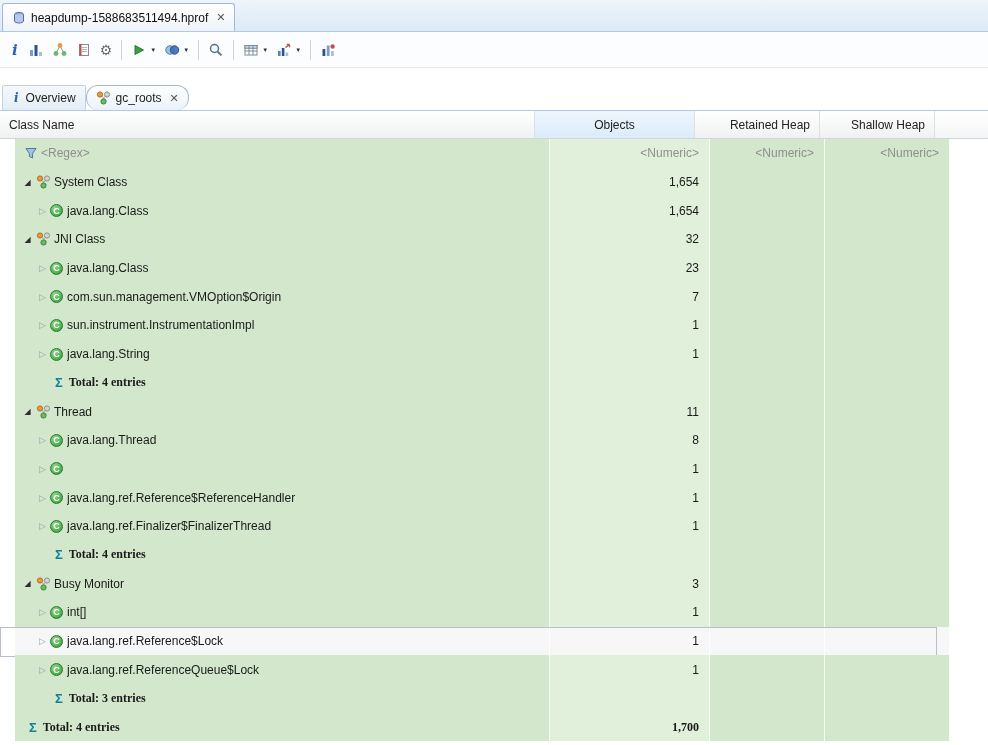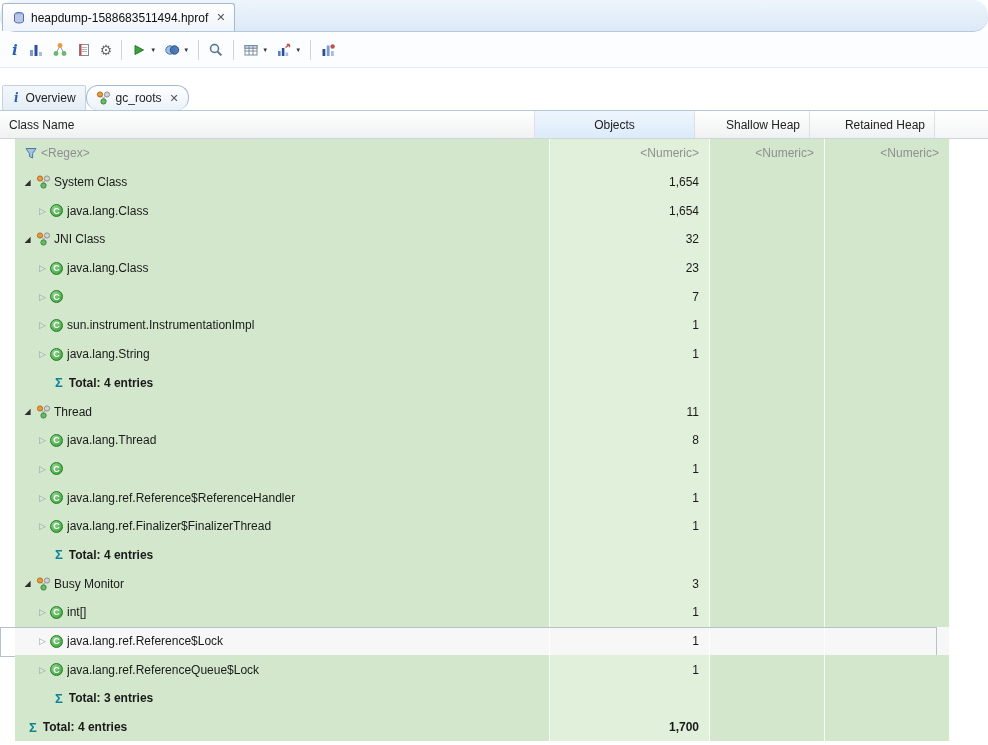--- a/index.html
+++ b/index.html
@@ -5,21 +5,21 @@
   * { margin:0; padding:0; box-sizing:border-box; }
   html,body { width:988px; height:745px; }
   body {
     font-family:"Liberation Sans","DejaVu Sans",sans-serif;
     font-size:12px; color:#1a1a1a; background:#fff; overflow:hidden; cursor:default;
   }
   .window { width:988px; height:745px; display:flex; flex-direction:column; }
 
   
   .editor-tabbar { height:32px; background:linear-gradient(#eef5fb,#dce9f6);
-    border-bottom:1px solid #b4c9de; display:flex; align-items:flex-end; padding-left:2px;border-radius:15px; }
+    border-bottom:1px solid #b4c9de; display:flex; align-items:flex-end; padding-left:2px; }
   .editor-tab { height:28px; display:flex; align-items:center; gap:5px; padding:0 9px;
     background:linear-gradient(#ffffff,#eef4fa); border:1px solid #a3b9d1; border-bottom:none;
     border-radius:3px 3px 0 0; }
   .tab-title { font-size:12px; color:#111; white-space:nowrap; }
   .close-x { color:#555; font-size:11px; margin-left:3px; }
 
   
   .toolbar { height:36px; background:#fbfdfe; border-bottom:1px solid #e3e9ef;
     display:flex; align-items:center; padding:0 6px; }
   .tb-btn { display:flex; align-items:center; gap:3px; padding:3px 4px; border-radius:2px; }
@@ -72,21 +72,21 @@
   .tw { width:11px; min-width:11px; text-align:center; font-size:8px; color:#2e2e2e; margin-left:3px; }
   .tw.col { color:#93a1ae; font-size:9px; }
   .spacer { display:inline-block; height:1px; }
   .row-ic { display:inline-flex; align-items:center; margin:0 3px; }
   .cls-icon { width:13px; height:13px; min-width:13px; border-radius:50%;
     background:radial-gradient(circle at 35% 30%,#8fd48f,#2f9e2f); border:1px solid #237a23;
     color:#fff; font-size:9px; font-weight:bold; display:inline-flex; align-items:center;
     justify-content:center; margin:0 4px 0 2px; }
   .sigma { color:#0e8296; font-weight:bold; font-size:13px; margin:0 6px 0 2px; }
   .lbl { white-space:nowrap; overflow:hidden; text-overflow:ellipsis; }
-  .bold { font-weight:bold; }
+  .bold { font-weight:bold;font-family:Liberation Serif, serif; }
   .muted { color:#8f8f8f; }
   .num { font-size:12px; }
 </style>
 </head>
 <body>
 
 <div class="window">
 
   <div class="editor-tabbar">
     <div class="editor-tab">
@@ -225,25 +225,25 @@
       </div>
     </div>
 
   <div class="thead">
       <div class="th name">
         <span class="lbl">Class Name</span>
       </div>
       <div class="th objects">
         <span class="lbl">Objects</span>
       </div>
+      <div class="th retained">
+        <span class="lbl">Retained Heap</span>
+      </div>
       <div class="th shallow">
         <span class="lbl">Shallow Heap</span>
-      </div>
-      <div class="th retained">
-        <span class="lbl">Retained Heap</span>
       </div>
       <div class="th filler"></div>
     </div>
 
   <div class="tbody">
       <div class="row filter">
         <div class="cell name">
           <span class="spacer" style="width: 2px;"></span>
           <span class="row-ic">
             <svg width="14" height="14">
@@ -345,20 +345,21 @@
         <div class="cell retained">
           <span class="num"></span>
         </div>
         <div class="cell filler"></div>
       </div>
       <div class="row class">
         <div class="cell name">
           <span class="spacer" style="width: 15px;"></span>
           <span class="tw col">▷</span>
           <span class="cls-icon">C</span>
+          <span class="lbl">com.sun.management.VMOption$Origin</span>
         </div>
         <div class="cell objects">
           <span class="num">7</span>
         </div>
         <div class="cell shallow">
           <span class="num"></span>
         </div>
         <div class="cell retained">
           <span class="num"></span>
         </div>

